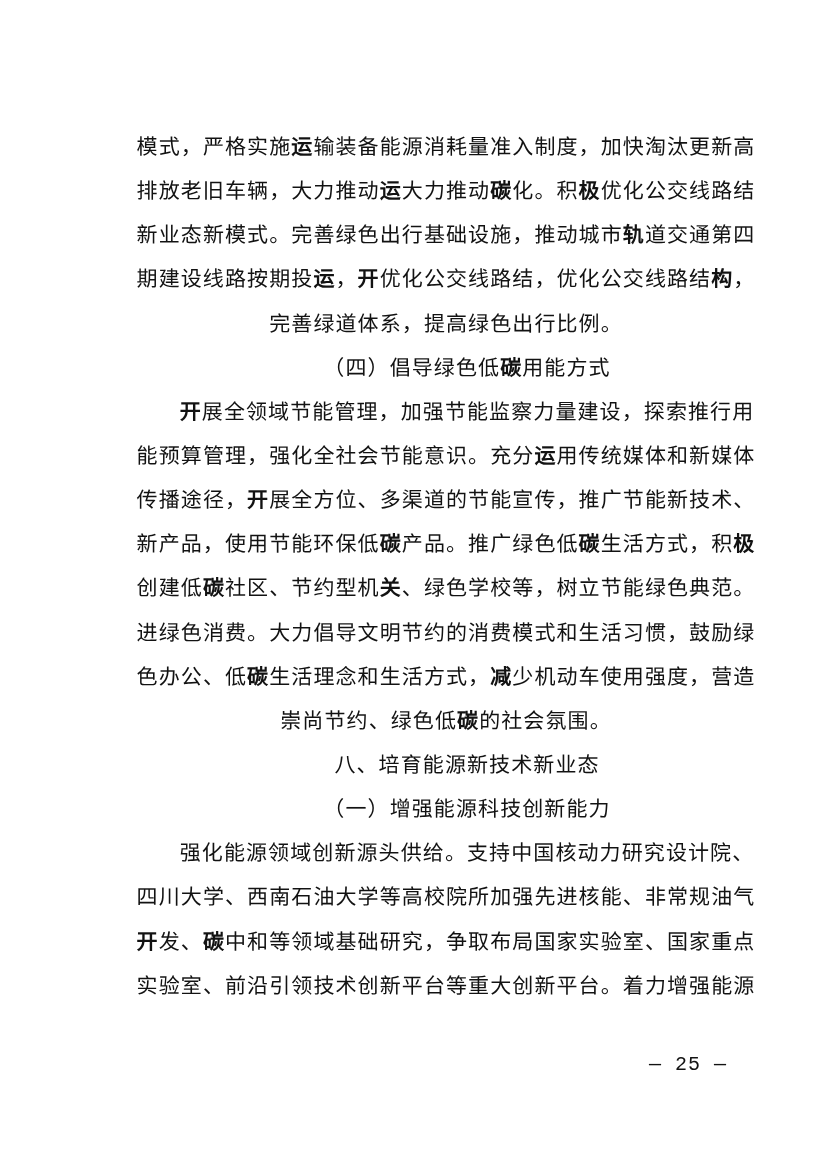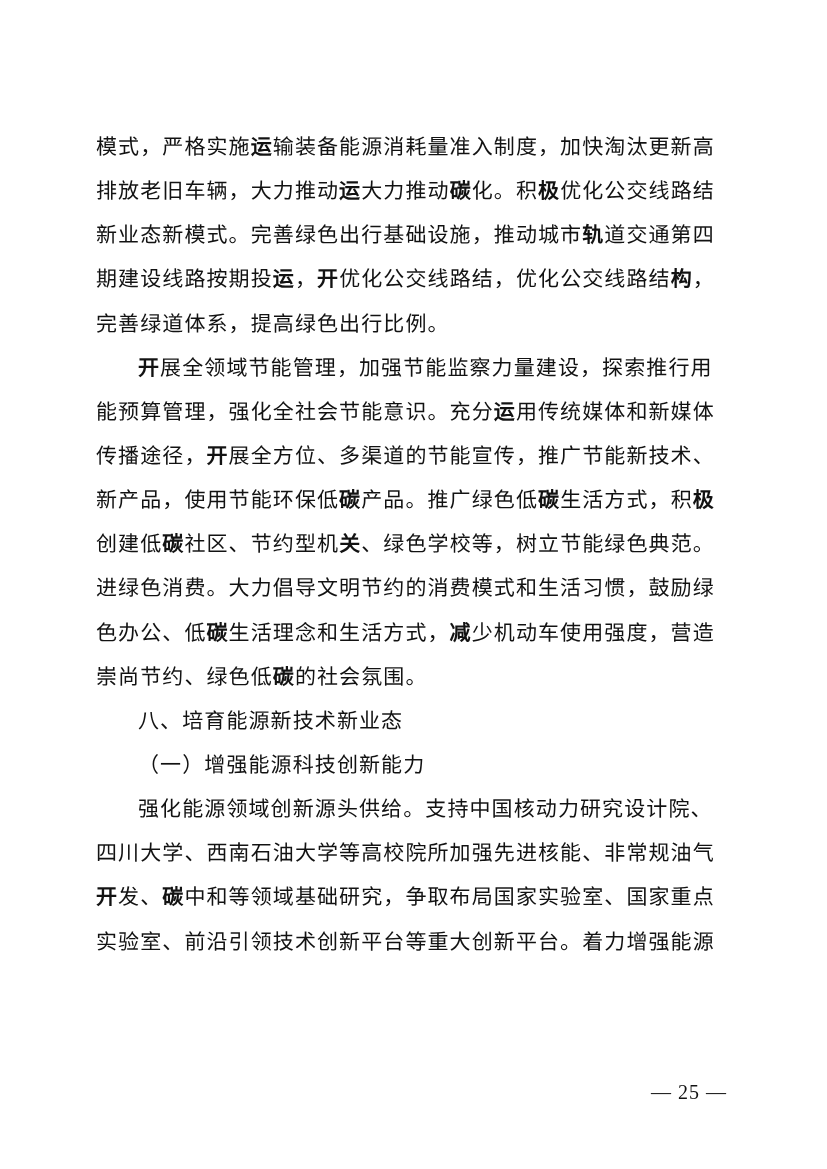--- a/index.html
+++ b/index.html
@@ -10,57 +10,59 @@
     overflow: hidden;
     font-family: "Liberation Serif", "DejaVu Serif", serif;
   }
   .page {
     position: absolute; inset: 0;
     background: #ffffff;
     color: #121212;
   }
   .body-text {
     position: absolute;
-    left: 96px; top: 125px;
+    left: 116px; top: 125px;
     width: 660px;
+    text-align: center;
   }
   .line {
     height: 44.15px;
     line-height: 44.15px;
     font-size: 21px;
     letter-spacing: 1.1px;
     white-space: nowrap;
     color: #121212;
     font-family: "Liberation Serif", "DejaVu Serif", serif;
   }
   .line.indent { padding-left: 42px; }
   .hei {
     font-weight: 700;
     font-family: "Liberation Sans", "DejaVu Sans", sans-serif;
   }
   .page-number {
     position: absolute;
-    top: 1081px;
+    top: 1053px;
     right: 100px;
     font-size: 20px;
     letter-spacing: 1px;
     color: #121212;
-    font-family: Liberation Serif, serif;
+    font-family: Liberation Mono, monospace;
   }
 </style>
 </head>
 <body>
 
 <div class="page">
   <main class="body-text">
       <div class="line"><span>模式，严格实施</span><span class="hei">运</span><span>输装备能源消耗量准入制度，加快淘汰更新高</span></div>
       <div class="line"><span>排放老旧车辆，大力推动</span><span class="hei">运</span><span>大力推动</span><span class="hei">碳</span><span>化。积</span><span class="hei">极</span><span>优化公交线路结</span></div>
       <div class="line"><span>新业态新模式。完善绿色出行基础设施，推动城市</span><span class="hei">轨</span><span>道交通第四</span></div>
       <div class="line"><span>期建设线路按期投</span><span class="hei">运</span><span>，</span><span class="hei">开</span><span>优化公交线路结，优化公交线路结</span><span class="hei">构</span><span>，</span></div>
       <div class="line"><span>完善绿道体系，提高绿色出行比例。</span></div>
+      <div class="line indent"><span>（四）倡导绿色低</span><span class="hei">碳</span><span>用能方式</span></div>
       <div class="line indent"><span class="hei">开</span><span>展全领域节能管理，加强节能监察力量建设，探索推行用</span></div>
       <div class="line"><span>能预算管理，强化全社会节能意识。充分</span><span class="hei">运</span><span>用传统媒体和新媒体</span></div>
       <div class="line"><span>传播途径，</span><span class="hei">开</span><span>展全方位、多渠道的节能宣传，推广节能新技术、</span></div>
       <div class="line"><span>新产品，使用节能环保低</span><span class="hei">碳</span><span>产品。推广绿色低</span><span class="hei">碳</span><span>生活方式，积</span><span class="hei">极</span></div>
       <div class="line"><span>创建低</span><span class="hei">碳</span><span>社区、节约型机</span><span class="hei">关</span><span>、绿色学校等，树立节能绿色典范。</span></div>
       <div class="line"><span>进绿色消费。大力倡导文明节约的消费模式和生活习惯，鼓励绿</span></div>
       <div class="line"><span>色办公、低</span><span class="hei">碳</span><span>生活理念和生活方式，</span><span class="hei">减</span><span>少机动车使用强度，营造</span></div>
       <div class="line"><span>崇尚节约、绿色低</span><span class="hei">碳</span><span>的社会氛围。</span></div>
       <div class="line indent"><span>八、培育能源新技术新业态</span></div>
       <div class="line indent"><span>（一）增强能源科技创新能力</span></div>

